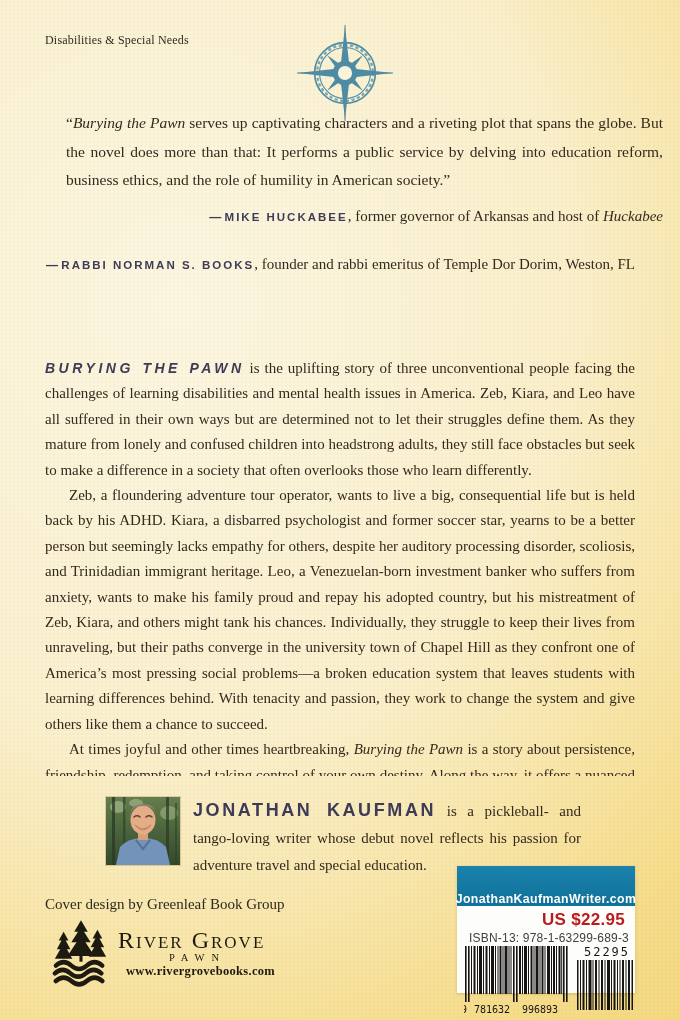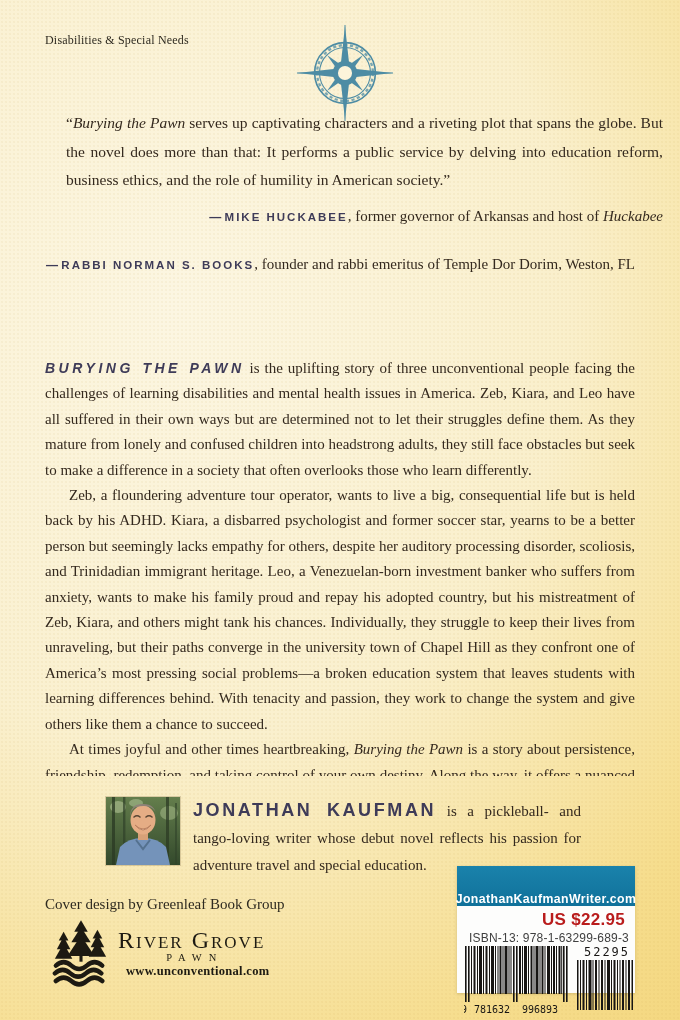--- a/index.html
+++ b/index.html
@@ -159,21 +159,21 @@
       </g>
       <g fill="none" stroke="#1d1a12" stroke-width="4.6" stroke-linecap="round">
         <path d="M4,48 q8,-7 16,0 t16,0 t16,0"></path>
         <path d="M3,56 q8,-7 16,0 t16,0 t16,0"></path>
         <path d="M4,64 q8,-7 16,0 t16,0 t16,0"></path>
       </g>
     </svg>
     <div class="pub-text">
       <p class="pub-name">River Grove</p>
       <p class="pub-books">PAWN</p>
-      <p class="pub-url">www.unconventional.com</p>
+      <p class="pub-url">www.rivergrovebooks.com</p>
     </div>
   </section>
 
   <section class="commerce">
     <div class="site-banner">
       <span>JonathanKaufmanWriter.com</span>
     </div>
     <div class="price">US $22.95</div>
     <div class="isbn">ISBN-13: 978-1-63299-689-3</div>
     <div class="codes">

